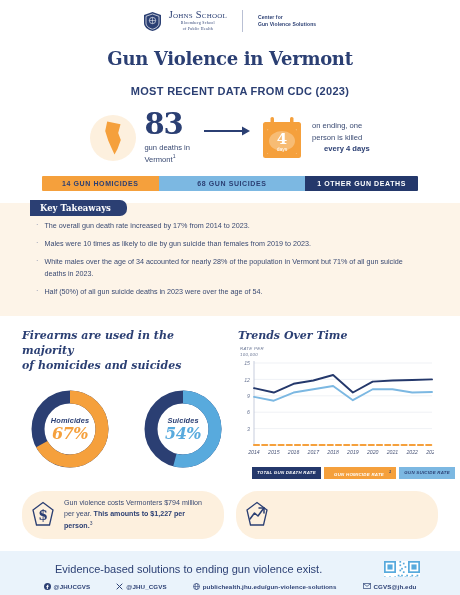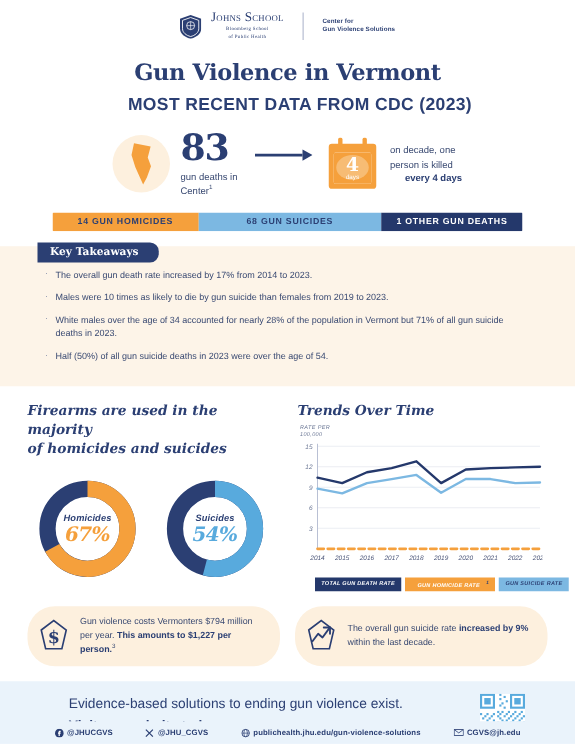--- a/index.html
+++ b/index.html
@@ -61,25 +61,25 @@
     text-align: center;
     font-family: "DejaVu Serif", serif;
     font-weight: bold;
     font-size: 18px;
     color: #2b3f73;
     letter-spacing: -0.3px;
     margin-top: 12px;
   }
   .subtitle {
     text-align: center;
-    font-size: 14px;
+    font-size: 11px;
     font-weight: bold;
     color: #2b3f73;
     letter-spacing: .3px;
-    margin-top: 6px;
+    margin-top: 16px;
     padding-left: 20px;
   }
 
   
   .hero {
     display: flex;
     align-items: center;
     justify-content: center;
     gap: 0px;
     margin-top: 14px;
@@ -181,21 +181,21 @@
 
   .sec-head {
     font-family: "DejaVu Serif", serif;
     font-weight: bold;
     font-size: 11px;
     color: #2b3f73;
     line-height: 1.35;
   }
   .donuts {
     display: flex;
-    gap: 18px;
+    gap: 29px;
     margin-top: 14px;
     padding-left: 6px;
   }
   .donut { position: relative; width: 84px; height: 84px; }
   .donut-txt {
     position: absolute; inset: 0;
     display: flex; flex-direction: column;
     align-items: center; justify-content: center;
   }
   .donut-lab {
@@ -334,39 +334,39 @@
 
 <div class="hero">
   <div class="vt-circle">
     <svg class="vt-map" width="19" height="34" viewBox="0 0 19 34">
       <path d="M3.2 0.5 L16.5 3.2 L14.2 12 L16.8 19 L13.5 28 L10.5 33.5 L7.5 27 L4.2 19.5 L1.2 10 Z" fill="#f5a03c"></path>
     </svg>
   </div>
   <div class="hero-num">
     <div class="big">83</div>
     <div class="lbl">
-      <span>gun deaths in</span><br><span>Center</span><sup>1</sup>
+      <span>gun deaths in</span><br><span>Vermont</span><sup>1</sup>
     </div>
   </div>
   <svg class="arrow" width="46" height="10" viewBox="0 0 46 10">
     <path d="M0 5 H38" stroke="#2b3f73" stroke-width="2.2"></path>
     <path d="M38 0.5 L46 5 L38 9.5 Z" fill="#2b3f73"></path>
   </svg>
   <svg class="cal" width="40" height="42" viewBox="0 0 40 42">
     <rect x="8.5" y="0" width="3.5" height="8" rx="1.6" fill="#f5a03c"></rect>
     <rect x="28" y="0" width="3.5" height="8" rx="1.6" fill="#f5a03c"></rect>
     <rect x="1" y="5" width="38" height="36" rx="2.5" fill="#f5a03c"></rect>
     <rect x="5" y="12" width="30" height="25" rx="1.5" fill="#ffffff"></rect>
     <rect x="5" y="12" width="30" height="25" rx="1.5" fill="#f5a03c"></rect>
     <ellipse cx="20" cy="24" rx="13" ry="10" fill="#fdf0de" opacity="0.35"></ellipse>
     <text x="20" y="27" font-family="DejaVu Serif, serif" font-size="15" font-weight="bold" fill="#ffffff" text-anchor="middle">4</text>
     <text x="20" y="33.5" font-family="Liberation Sans, sans-serif" font-size="5" fill="#ffffff" text-anchor="middle">days</text>
   </svg>
   <div class="hero-note">
-    <span>on decade, one</span><br>
+    <span>on ending, one</span><br>
     <span>person is killed</span><br>
     <b>every 4 days</b>
   </div>
 </div>
 
 <div class="segbar">
   <div class="seg-hom" style="width:31%">14 GUN HOMICIDES</div>
   <div class="seg-sui" style="width:39%">68 GUN SUICIDES</div>
   <div class="seg-oth" style="width:30%">1 OTHER GUN DEATHS</div>
 </div>
@@ -476,23 +476,20 @@
     <div class="callout-txt">
       <span>Gun violence costs Vermonters $794 million per year. </span><b>This amounts to $1,227 per person.</b><sup>3</sup>
     </div>
   </div>
   <div class="callout">
     <svg class="callout-icon" width="26" height="28" viewBox="0 0 26 28">
       <path d="M3 9 L13 1.5 L23 9 L19.5 24 H6.5 Z" fill="none" stroke="#2b3f73" stroke-width="1.3"></path>
       <path d="M6 18 L10.5 12 L14 15 L19.5 7.5" fill="none" stroke="#2b3f73" stroke-width="1.5" stroke-linejoin="round" stroke-linecap="round"></path>
       <path d="M15 7 H20 V12" fill="none" stroke="#2b3f73" stroke-width="1.5" stroke-linecap="round"></path>
     </svg>
-    <div class="callout-txt">
-      <span>The overall gun suicide rate </span><b>increased by 9%</b><span> within the last decade.</span>
-    </div>
   </div>
 </div>
 
 <div class="cta">
   <div class="cta-text">
     <div class="l1">Evidence-based solutions to ending gun violence exist.</div>
     <div class="l2">Visit our website to learn more:</div>
   </div>
   <svg class="qr" viewBox="0 0 21 21">
     <rect width="21" height="21" fill="#ffffff"></rect>

